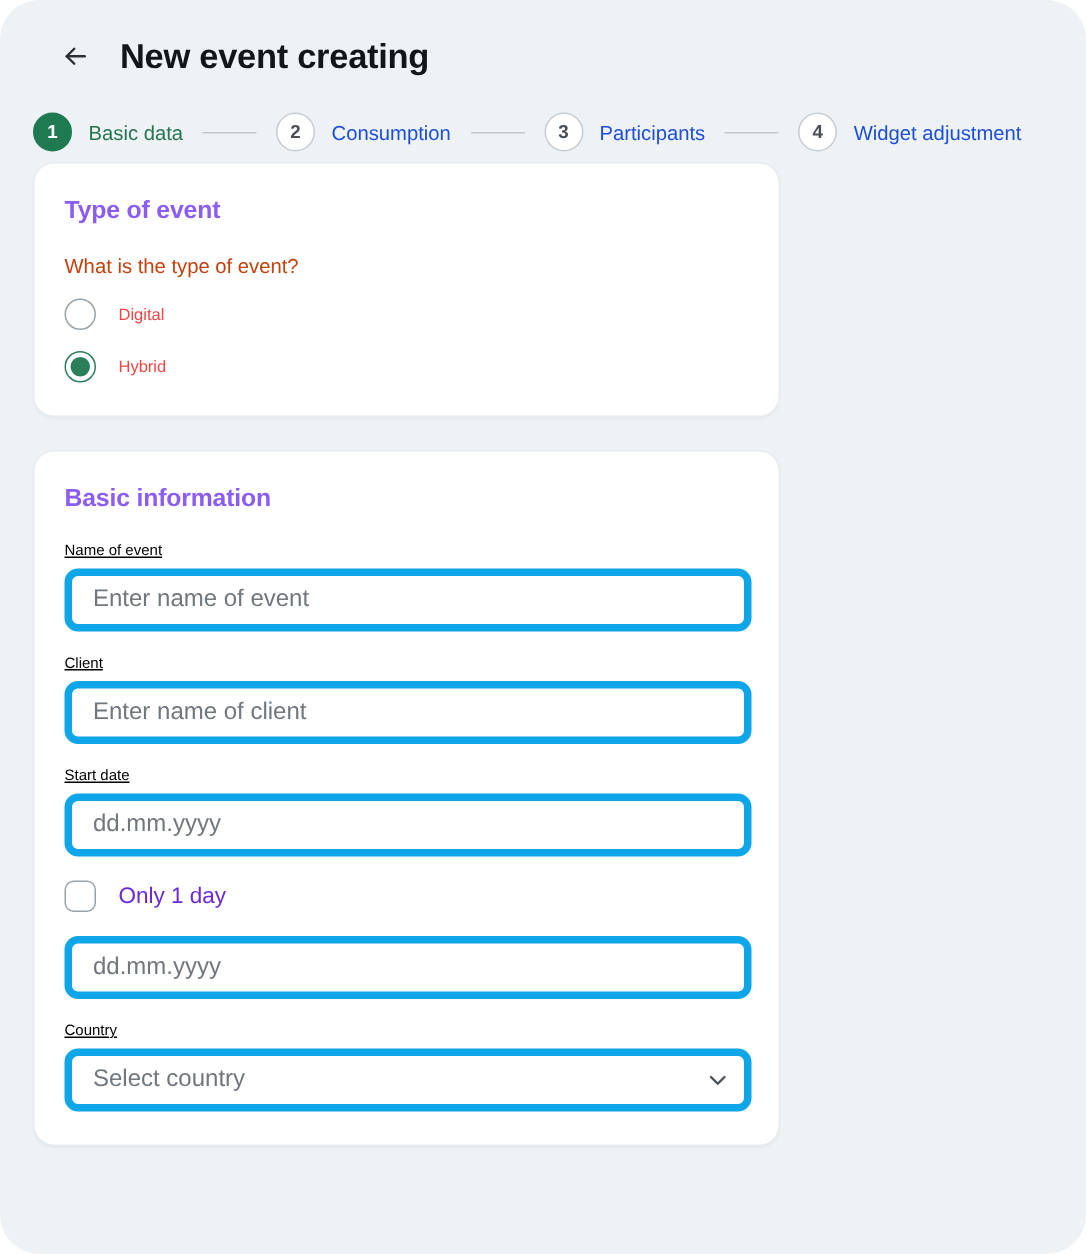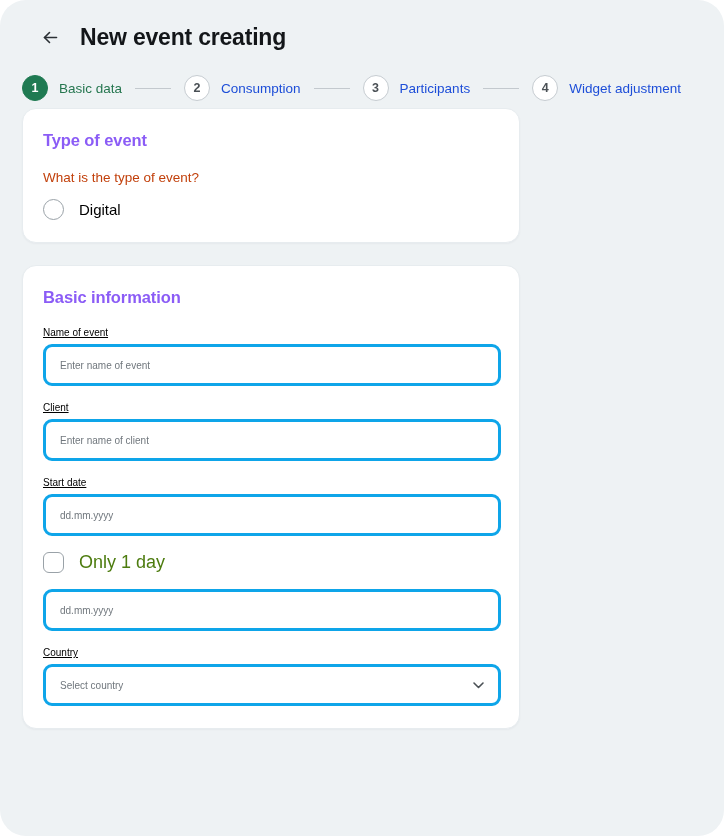--- a/index.html
+++ b/index.html
@@ -153,42 +153,42 @@
     border-color: #2a7f59;
   }
   .radio.checked::after {
     content: "";
     width: 13px;
     height: 13px;
     border-radius: 50%;
     background: #2a7f59;
   }
   .radio-label {
-    font-size: 15px;
-    color: #000000;
+    font-size: 11px;
+    color: #ef4444;
   }
 
   
   .field { margin-bottom: 16px; }
   .field:last-child { margin-bottom: 0; }
   .field-label {
     display: block;
     font-size: 10px;
     color: #000000;
     margin-bottom: 6px;
     text-decoration: underline;
   }
   .input {
     width: 458px;
     height: 42px;
-    border: 3px solid #0ea5e9;
+    border: 5px solid #0ea5e9;
     border-radius: 9px;
     background: #ffffff;
     padding: 0 14px;
-    font-size: 10px;
+    font-size: 16px;
     font-family: "Liberation Sans", sans-serif;
     color: #2f3539;
     outline: none;
   }
   .input::placeholder { color: #70777d; }
 
   .select-wrap { position: relative; width: 458px; }
   .select-wrap .input { width: 458px; }
   .chevron {
     position: absolute;
@@ -210,22 +210,22 @@
   }
   .checkbox {
     width: 21px;
     height: 21px;
     border-radius: 6px;
     border: 1.5px solid #9aa2a8;
     background: #ffffff;
     flex: 0 0 auto;
   }
   .check-label {
-    font-size: 18px;
-    color: #4d7c0f;
+    font-size: 15px;
+    color: #6d28d9;
   }
 </style>
 </head>
 <body>
 
 <div id="app">
 
   <div class="header">
     <button class="back-btn">
       <span>
@@ -269,20 +269,24 @@
 
     <div class="card">
       <div class="card-title">Type of event</div>
       <div class="question">What is the type of event?</div>
 
       <div class="radio-row">
         <div class="radio"></div>
         <div class="radio-label">Digital</div>
       </div>
 
+      <div class="radio-row">
+        <div class="radio checked"></div>
+        <div class="radio-label">Hybrid</div>
+      </div>
     </div>
 
     <div class="card">
       <div class="card-title">Basic information</div>
 
       <div class="field">
         <label class="field-label">Name of event</label>
         <input class="input" type="text" placeholder="Enter name of event" style="">
       </div>
 

